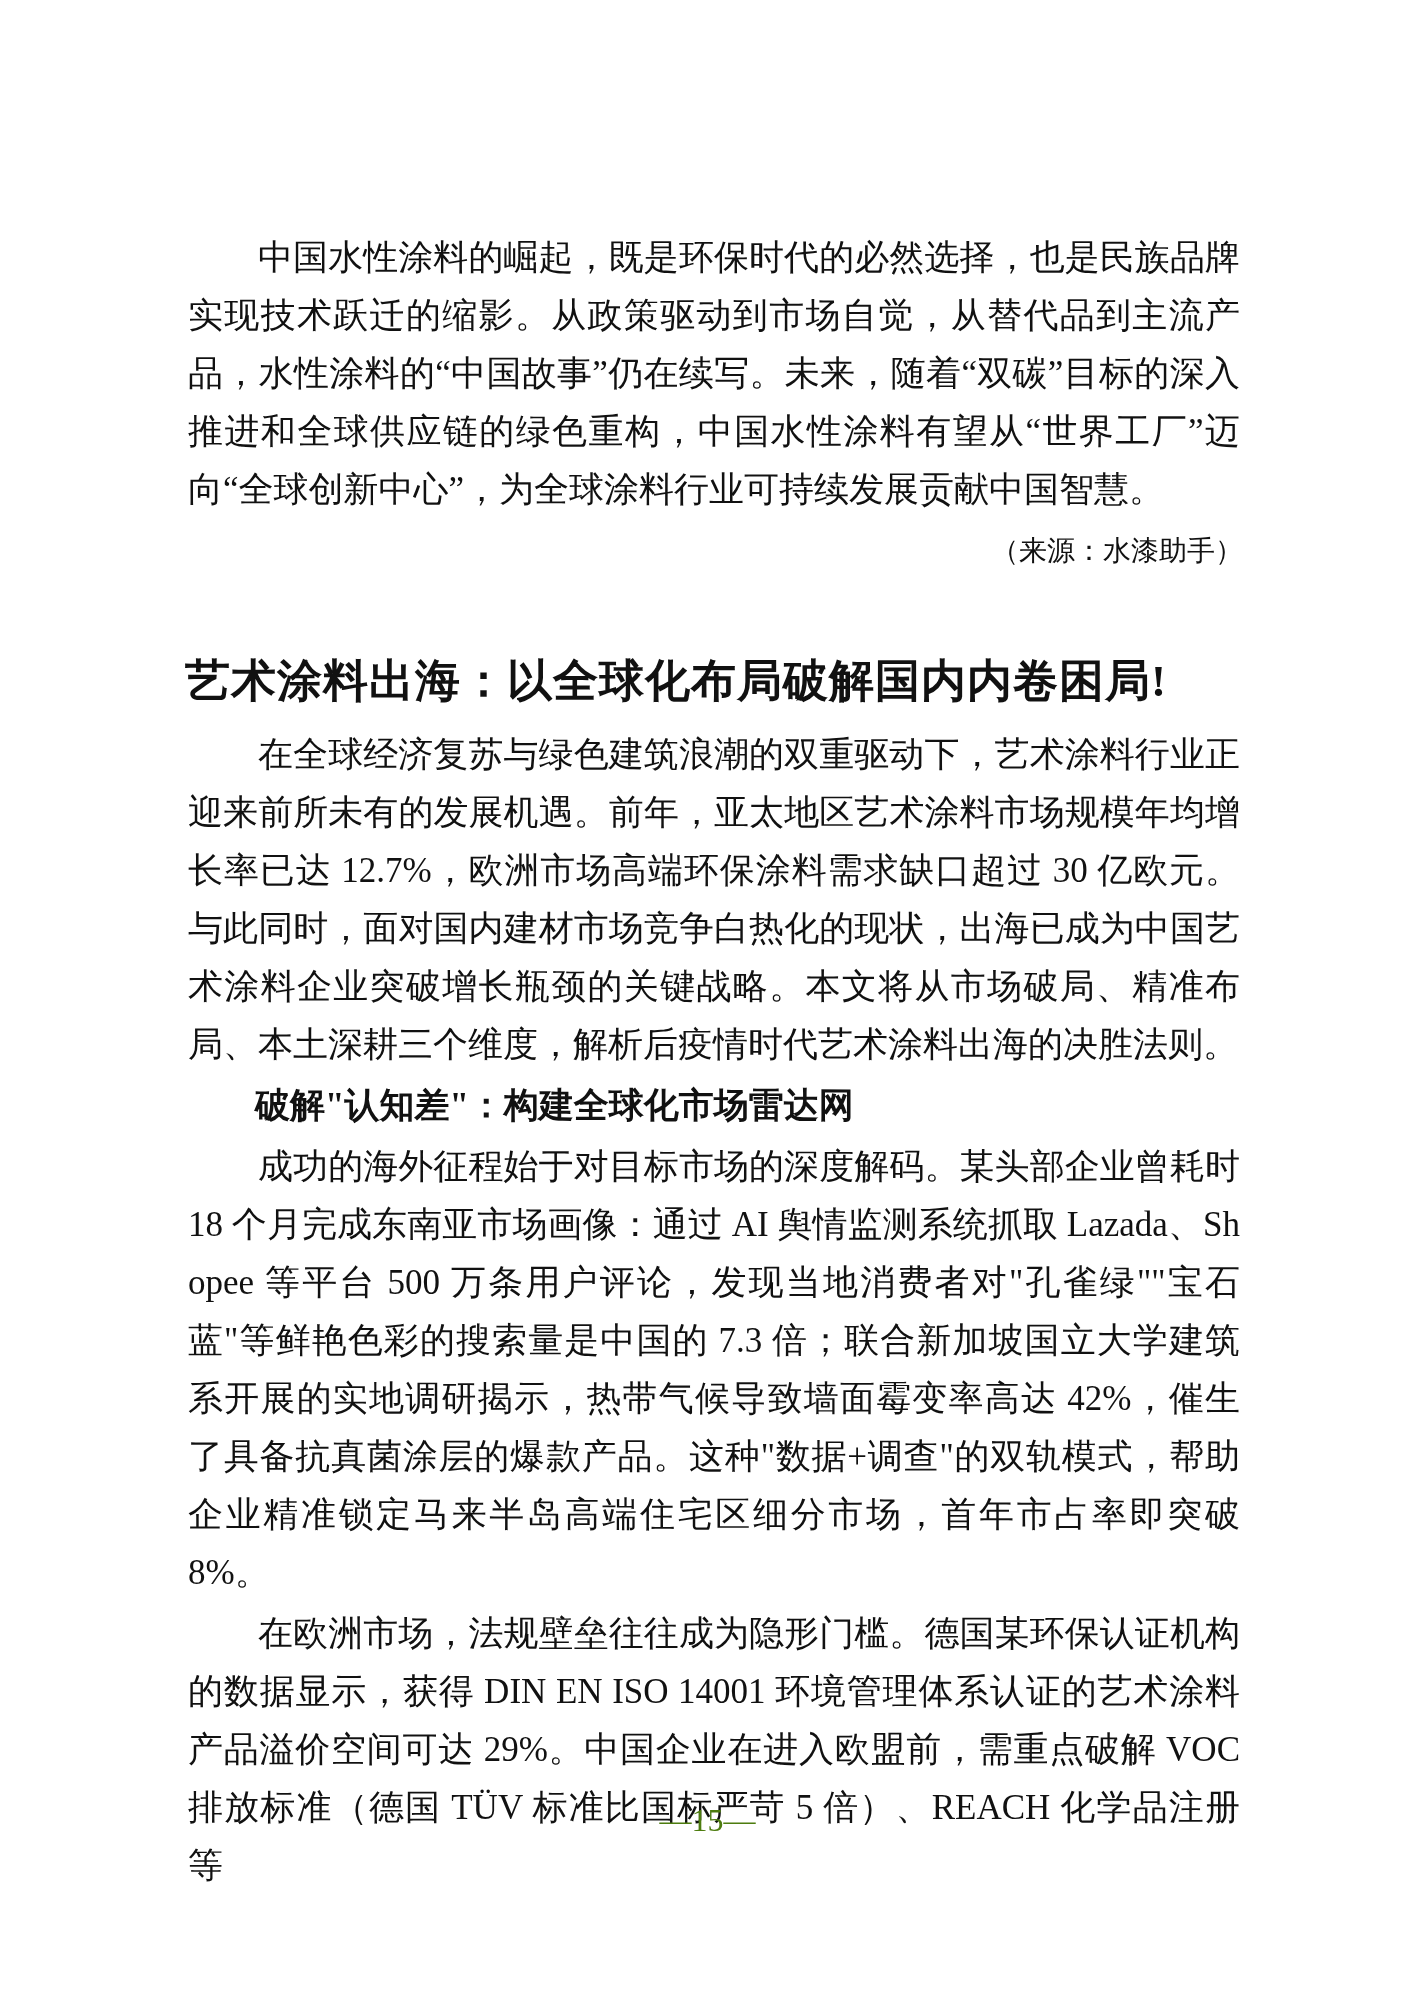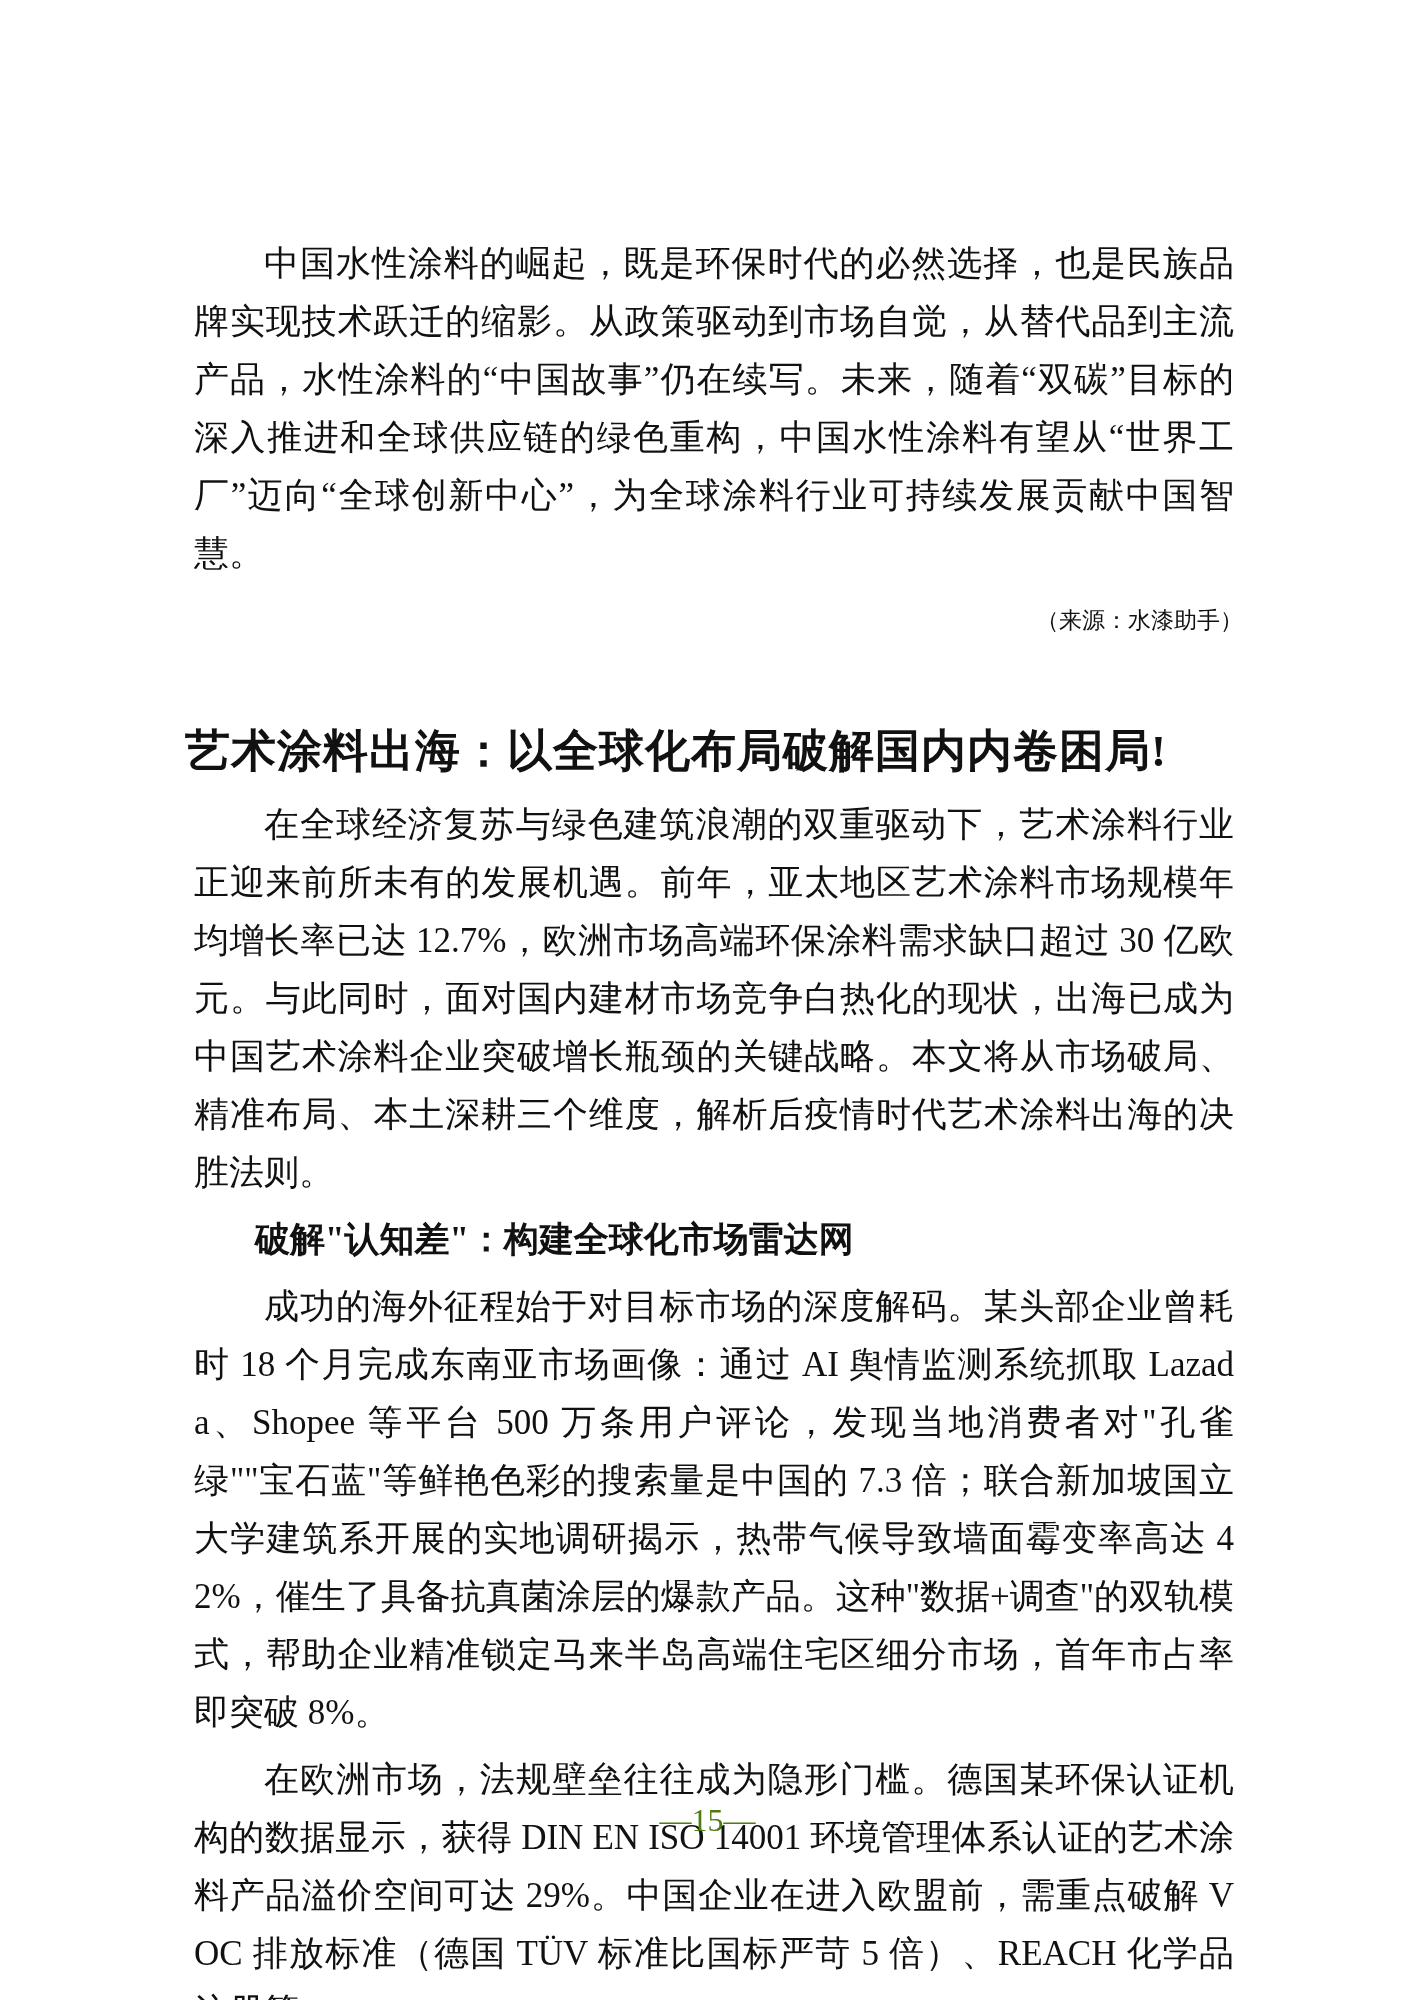--- a/index.html
+++ b/index.html
@@ -20,24 +20,24 @@
     margin: 0 172px 0 185px;
     padding-top: 226px;
   }
   .body-par {
     font-size: 35px;
     line-height: 58px;
     text-align: justify;
     text-justify: inter-character;
     word-break: break-all;
     text-indent: 2em;
-    margin: 9px;
+    margin: 3px;
   }
   .source-line {
-    font-size: 23px;
+    font-size: 28px;
     line-height: 58px;
     text-align: right;
     margin: 0;
   }
   .article-title {
     font-size: 45px;
     line-height: 70px;
     font-weight: bold;
     text-align: left;
     letter-spacing: 1px;

